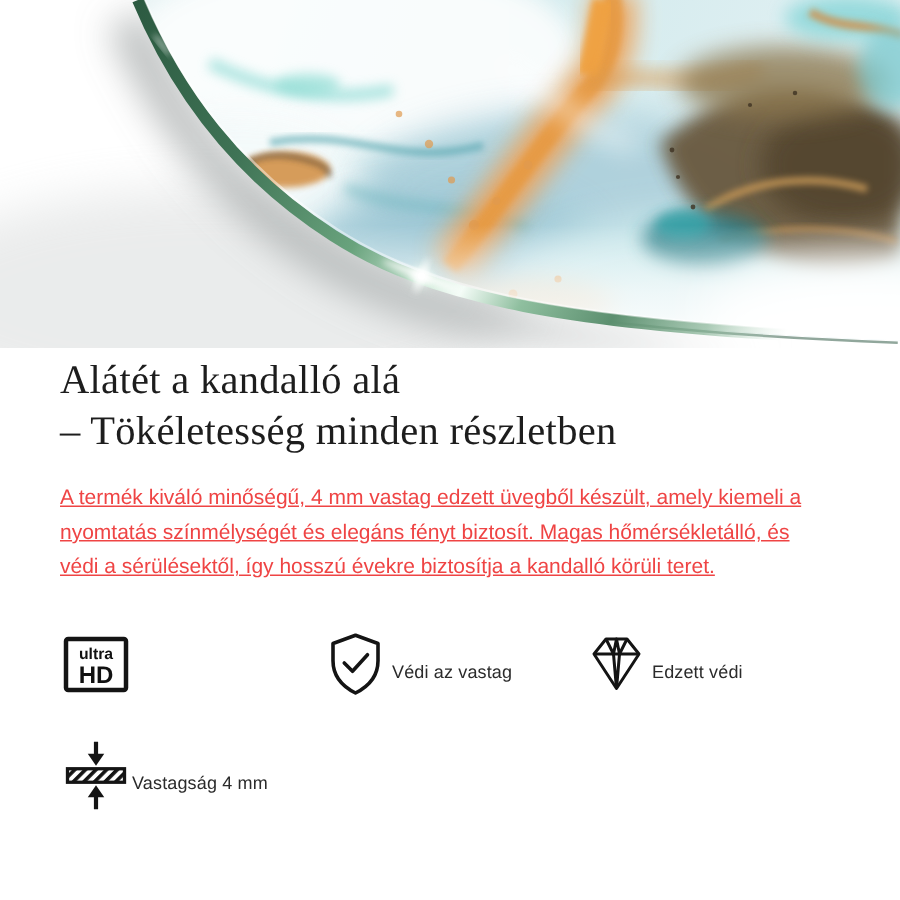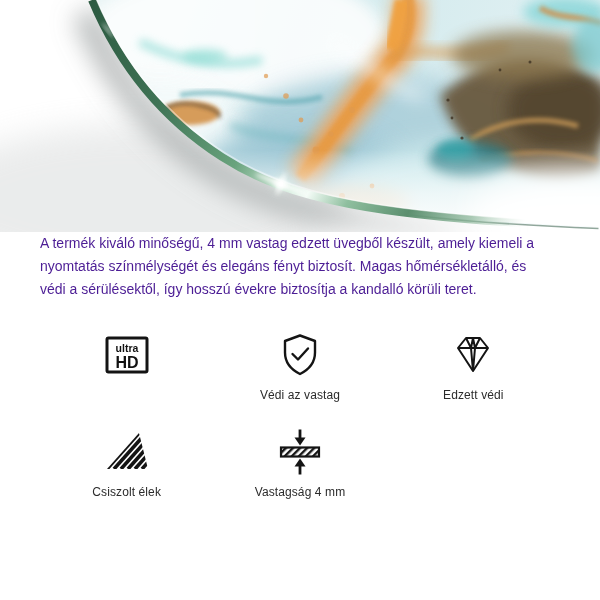--- a/index.html
+++ b/index.html
@@ -12,27 +12,27 @@
   .hero{width:600px;height:232px;position:relative;overflow:hidden;}
   .hero svg{display:block;}
   .content{padding:0 40px;}
   .title{
     font-family:"Liberation Serif","DejaVu Serif",serif;
     font-weight:400;color:#1d1d1d;font-size:27px;line-height:34px;
     margin:4px 0 16px 0;letter-spacing:.2px;
   }
   .title div{white-space:nowrap;}
   .description{
-    font-size:14px;line-height:23px;color:#4c1d95;max-width:507px;margin:0;
+    font-size:14px;line-height:23px;color:#ef4444;max-width:507px;margin:0;text-decoration:underline;
   }
   .features{
     margin-top:30px;display:grid;grid-template-columns:repeat(3,1fr);
     row-gap:26px;
   }
-  .feature{display:flex;flex-direction:column;align-items:center;}
+  .feature{display:flex;align-items:center;}
   .feature .icon{width:48px;height:48px;}
   .feature .label{
     margin-top:9px;font-size:12px;color:#2b2b2b;text-align:center;
     letter-spacing:.1px;
   }
 </style>
 </head>
 <body>
 
 <div class="page">
@@ -173,20 +173,24 @@
         </g>
         <circle r="2.4" fill="#ffffff"></circle>
       </g>
       <g transform="translate(108,30) rotate(52)">
         <ellipse rx="9" ry="1.2" fill="#ffffff" opacity="0.8" filter="url(#b2)"></ellipse>
       </g>
     </svg>
   </div>
 
   <div class="content">
+    <h1 class="title">
+      <div>Alátét a kandalló alá</div>
+      <div>– Tökéletesség minden részletben</div>
+    </h1>
     <p class="description">A termék kiváló minőségű, 4 mm vastag edzett üvegből készült, amely kiemeli a nyomtatás színmélységét és elegáns fényt biztosít. Magas hőmérsékletálló, és védi a sérülésektől, így hosszú évekre biztosítja a kandalló körüli teret.</p>
 
     <div class="features">
 
 
       <div class="feature">
         <svg class="icon" viewBox="0 0 48 48">
           <rect x="4" y="7" width="40" height="34" rx="1.5" fill="none" stroke="#141414" stroke-width="3"></rect>
           <text x="24" y="20.5" text-anchor="middle" font-family="Liberation Sans, sans-serif" font-size="10.5" font-weight="bold" fill="#111111">ultra</text>
           <text x="24" y="36.5" text-anchor="middle" font-family="Liberation Sans, sans-serif" font-size="16" font-weight="bold" fill="#111111">HD</text>
@@ -206,38 +210,20 @@
           <g fill="none" stroke="#141414" stroke-width="2" stroke-linejoin="round">
             <path d="M9,17 L17,7 H31 L39,17 L24,40 Z"></path>
             <path d="M9,17 H39"></path>
             <path d="M17,7 L22,17 L24,7 L26,17 L31,7"></path>
             <path d="M22,17 L24,40 M26,17 L24,40"></path>
           </g>
         </svg>
         <div class="label">Edzett védi</div>
       </div>
 
-      <div class="feature">
-        <svg class="icon" viewBox="0 0 48 48">
-          <defs>
-            <clipPath id="triClip">
-                <polygon points="4,41 36,5 45,41"></polygon>
-              </clipPath>
-          </defs>
-          <g clip-path="url(#triClip)" stroke="#141414" stroke-width="3.6">
-            <line x1="4" y1="41" x2="36" y2="5"></line>
-            <line x1="11" y1="41" x2="43" y2="5"></line>
-            <line x1="18" y1="41" x2="50" y2="5"></line>
-            <line x1="25" y1="41" x2="57" y2="5"></line>
-            <line x1="32" y1="41" x2="64" y2="5"></line>
-            <line x1="39" y1="41" x2="71" y2="5"></line>
-          </g>
-        </svg>
-        <div class="label">Csiszolt élek</div>
-      </div>
 
       <div class="feature">
         <svg class="icon" viewBox="0 0 48 48">
           <defs>
             <pattern id="hatchP" width="5" height="5" patternTransform="rotate(45)" patternUnits="userSpaceOnUse">
               <rect width="5" height="5" fill="#ffffff"></rect>
               <rect width="2.4" height="5" fill="#141414"></rect>
             </pattern>
           </defs>
           <rect x="5" y="19.5" width="38" height="9" fill="url(#hatchP)" stroke="#141414" stroke-width="2.2"></rect>

